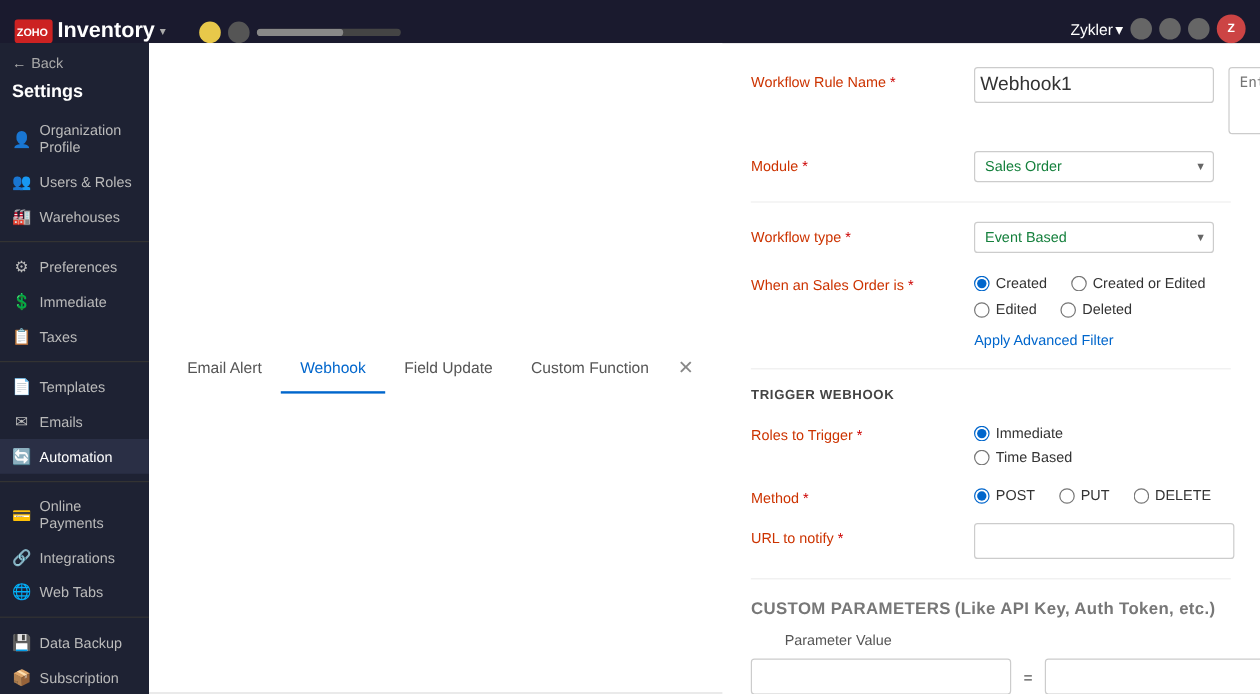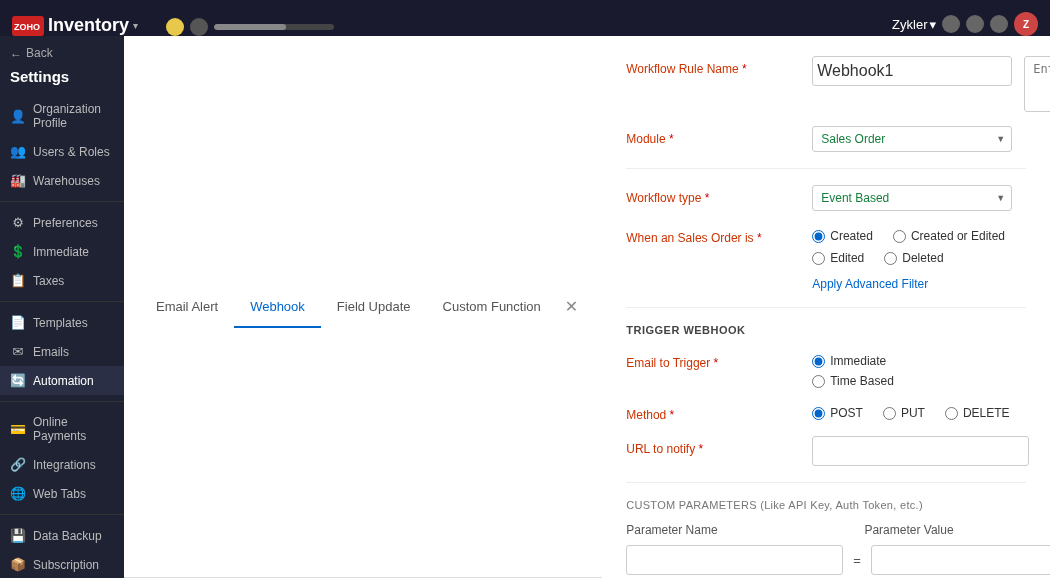--- a/index.html
+++ b/index.html
@@ -210,21 +210,21 @@
 
     
     .custom-params-section { margin-top: 8px; }
     .custom-params-header {
       font-size: 11px;
       font-weight: bold;
       color: #444;
       letter-spacing: 0.3px;
       margin-bottom: 12px;
     }
-    .custom-params-header span { font-weight: normal; color: #777; font-size: 11px; }
+    .custom-params-header span { font-weight: bold; color: #777; font-size: 14px; }
     .param-row { display: flex; align-items: center; gap: 8px; margin-bottom: 8px; }
     .param-col-header { font-size: 12px; color: #555; margin-bottom: 8px; }
     .param-headers { display: flex; gap: 8px; }
     .param-name-header { width: 255px; }
     .param-value-header { width: 200px; }
 
     .param-name-input { width: 255px; }
     .param-value-input { width: 200px; }
     .param-equals { color: #555; font-size: 13px; padding: 0 2px; }
     .param-remove {
@@ -440,21 +440,21 @@
           </div>
         </div>
       </div>
 
       <hr class="section-separator">
 
       <div class="section-heading">TRIGGER WEBHOOK</div>
 
       <div class="form-row">
         <div class="form-label required-label">
-          <span>Email to Trigger</span> <span style="color:#cc0000">*</span>
+          <span>Roles to Trigger</span> <span style="color:#cc0000">*</span>
         </div>
         <div class="radio-group" style="flex-direction:column; gap:6px">
           <label class="radio-item">
             <input type="radio" name="trigger" checked="" style="">
             <span>Immediate</span>
           </label>
           <label class="radio-item">
             <input type="radio" name="trigger" style="">
             <span>Time Based</span>
           </label>
@@ -489,21 +489,20 @@
       </div>
 
       <hr class="section-separator">
 
       <div class="custom-params-section">
         <div class="custom-params-header">
           <span>CUSTOM PARAMETERS</span>
           <span>(Like API Key, Auth Token, etc.)</span>
         </div>
         <div class="param-headers">
-          <div class="param-col-header param-name-header">Parameter Name</div>
           <div style="width:20px"></div>
           <div class="param-col-header param-value-header">Parameter Value</div>
         </div>
         <div class="param-row">
           <input type="text" class="param-name-input" style="">
           <span class="param-equals">=</span>
           <input type="text" class="param-value-input" style="">
           <button class="param-remove">
             <svg width="12" height="12" viewBox="0 0 12 12">
               <line x1="2" y1="6" x2="10" y2="6" stroke="#666" stroke-width="2" stroke-linecap="round"></line>

